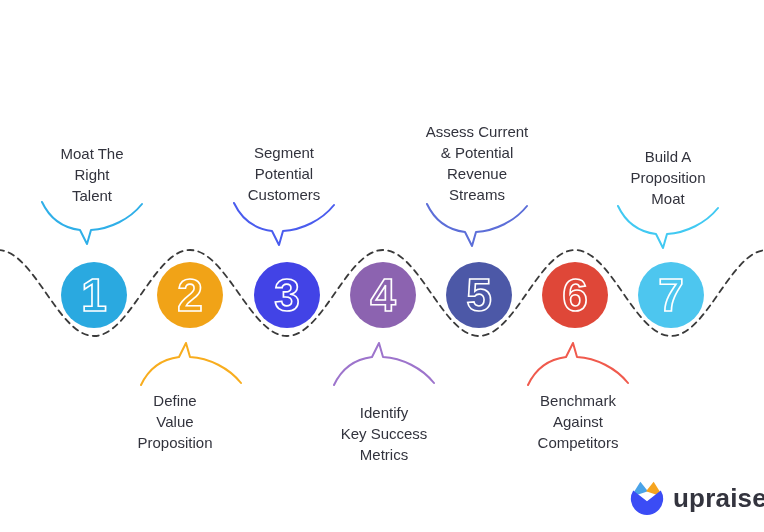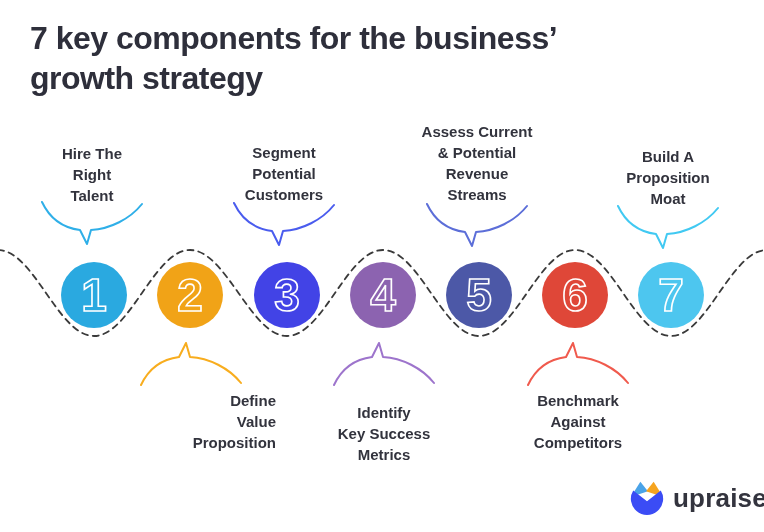--- a/index.html
+++ b/index.html
@@ -17,42 +17,42 @@
   .circle{
     position:absolute; top:262px; width:66px; height:66px; border-radius:50%;
     display:flex; align-items:center; justify-content:center;
   }
   .circle .num{
     font-size:46px; font-weight:700; color:transparent;
     -webkit-text-stroke:1.6px #ffffff; line-height:1;
   }
   .label{
     position:absolute; width:170px; text-align:center;
-    font-size:15px; line-height:21px; font-weight:700; color:#32333d;
+    font-size:15px; line-height:21px; font-weight:400; color:#32333d;
     white-space:pre-line;
   }
   .bracket{ position:absolute; width:104px; height:46px; }
   .bracket path{ fill:none; stroke:currentColor; stroke-width:2; stroke-linecap:round; stroke-linejoin:round; }
 
   
   .s1 .circle{background:#2aa9e0;} .s1 .bracket{color:#2fafe8;}
   .s2 .circle{background:#f1a317;} .s2 .bracket{color:#f8ad1e;}
   .s3 .circle{background:#4243e6;} .s3 .bracket{color:#4a5cee;}
   .s4 .circle{background:#8c63b0;} .s4 .bracket{color:#9d74cc;}
   .s5 .circle{background:#4c58a7;} .s5 .bracket{color:#5c6ed8;}
   .s6 .circle{background:#df4738;} .s6 .bracket{color:#f05a4d;}
   .s7 .circle{background:#4dc6ef;} .s7 .bracket{color:#41c9f2;}
 
   
   .s1 .circle{left:61px;}  .s2 .circle{left:157px;} .s3 .circle{left:254px;}
   .s4 .circle{left:350px;} .s5 .circle{left:446px;} .s6 .circle{left:542px;}
   .s7 .circle{left:638px;}
 
   .s1 .label{left:7px;   top:143px;}
-  .s2 .label{left:106px; top:390px;text-align:right;}
+  .s2 .label{left:90px; top:390px;}
   .s3 .label{left:199px; top:142px;}
   .s4 .label{left:299px; top:402px;}
   .s5 .label{left:392px; top:121px;}
   .s6 .label{left:493px; top:390px;}
   .s7 .label{left:583px; top:146px;}
 
   .s1 .bracket{left:40px;  top:199px;}
   .s3 .bracket{left:232px; top:200px;}
   .s5 .bracket{left:425px; top:201px;}
   .s7 .bracket{left:616px; top:203px;}
@@ -67,37 +67,35 @@
   .logo-icon{ width:38px; height:38px; }
   .logo-text{
     font-size:26px; font-weight:700; color:#33343e; letter-spacing:0.2px;
   }
 </style>
 </head>
 <body>
 
 <div class="canvas">
 
-  <h1 class="title">7 key components for the business’
-growth strategy</h1>
 
   <svg class="wave" viewBox="0 0 764 532" aria-hidden="true">
     <path d="M -2,250
              C 34,250 58,336 94,336
              C 130,336 154,250 190,250
              C 226,250 251,336 287,336
              C 323,336 347,250 383,250
              C 419,250 443,336 479,336
              C 515,336 539,250 575,250
              C 611,250 635,336 671,336
              C 707,336 731,250 767,250" fill="none" stroke="#3a3a3a" stroke-width="1.8" stroke-dasharray="6 5" stroke-linecap="round"></path>
   </svg>
 
   <div class="step s1">
-    <div class="label">Hire The
+    <div class="label">Moat The
 Right
 Talent</div>
     <svg class="bracket" viewBox="0 0 104 46">
       <path d="M 2,3 C 10,20 24,29 40,31 L 47,45 L 51,31 C 70,30 90,20 102,5"></path>
     </svg>
     <div class="circle">
       <span class="num">1</span>
     </div>
   </div>
 

